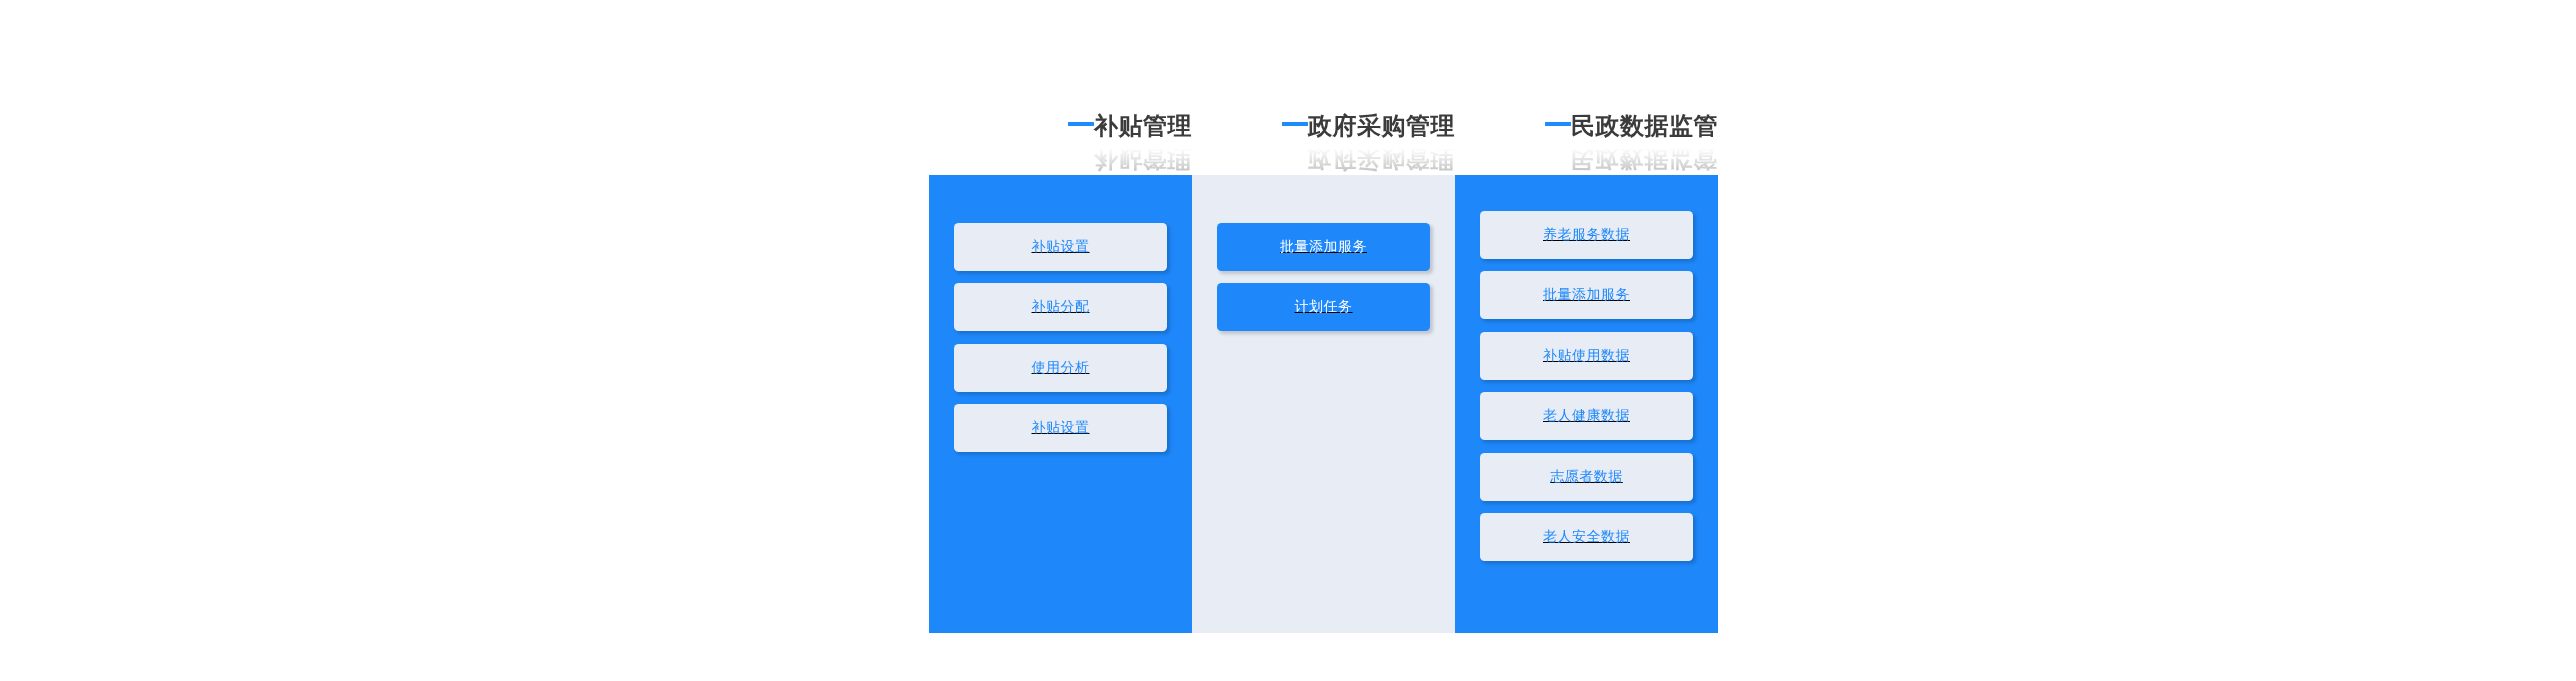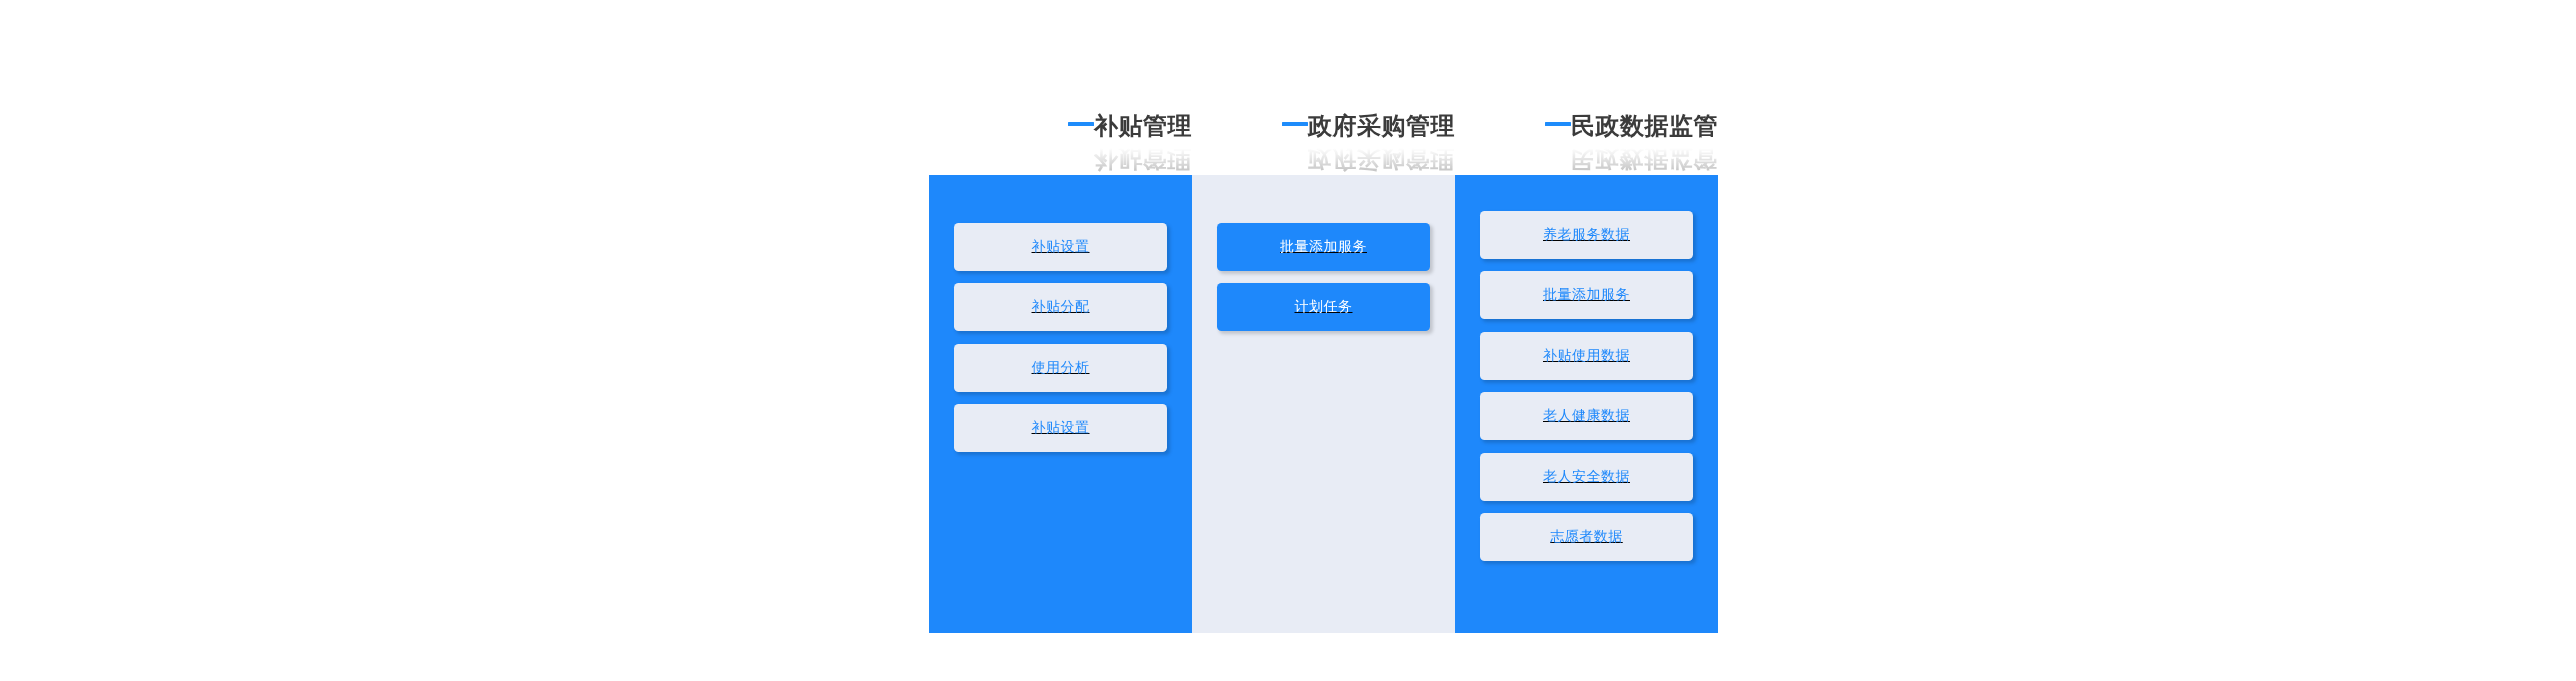--- a/index.html
+++ b/index.html
@@ -196,22 +196,22 @@
           <button class="mod-btn blue-on-light">计划任务</button>
         </div>
       </div>
 
       <div class="panel blue">
         <div class="btn-stack pad-high">
           <button class="mod-btn light-on-blue">养老服务数据</button>
           <button class="mod-btn light-on-blue">批量添加服务</button>
           <button class="mod-btn light-on-blue">补贴使用数据</button>
           <button class="mod-btn light-on-blue">老人健康数据</button>
+          <button class="mod-btn light-on-blue">志愿者数据</button>
           <button class="mod-btn light-on-blue">老人安全数据</button>
-          <button class="mod-btn light-on-blue">志愿者数据</button>
         </div>
       </div>
 
     </div>
 
   </div>
 </div>
 
 
 </body></html>

